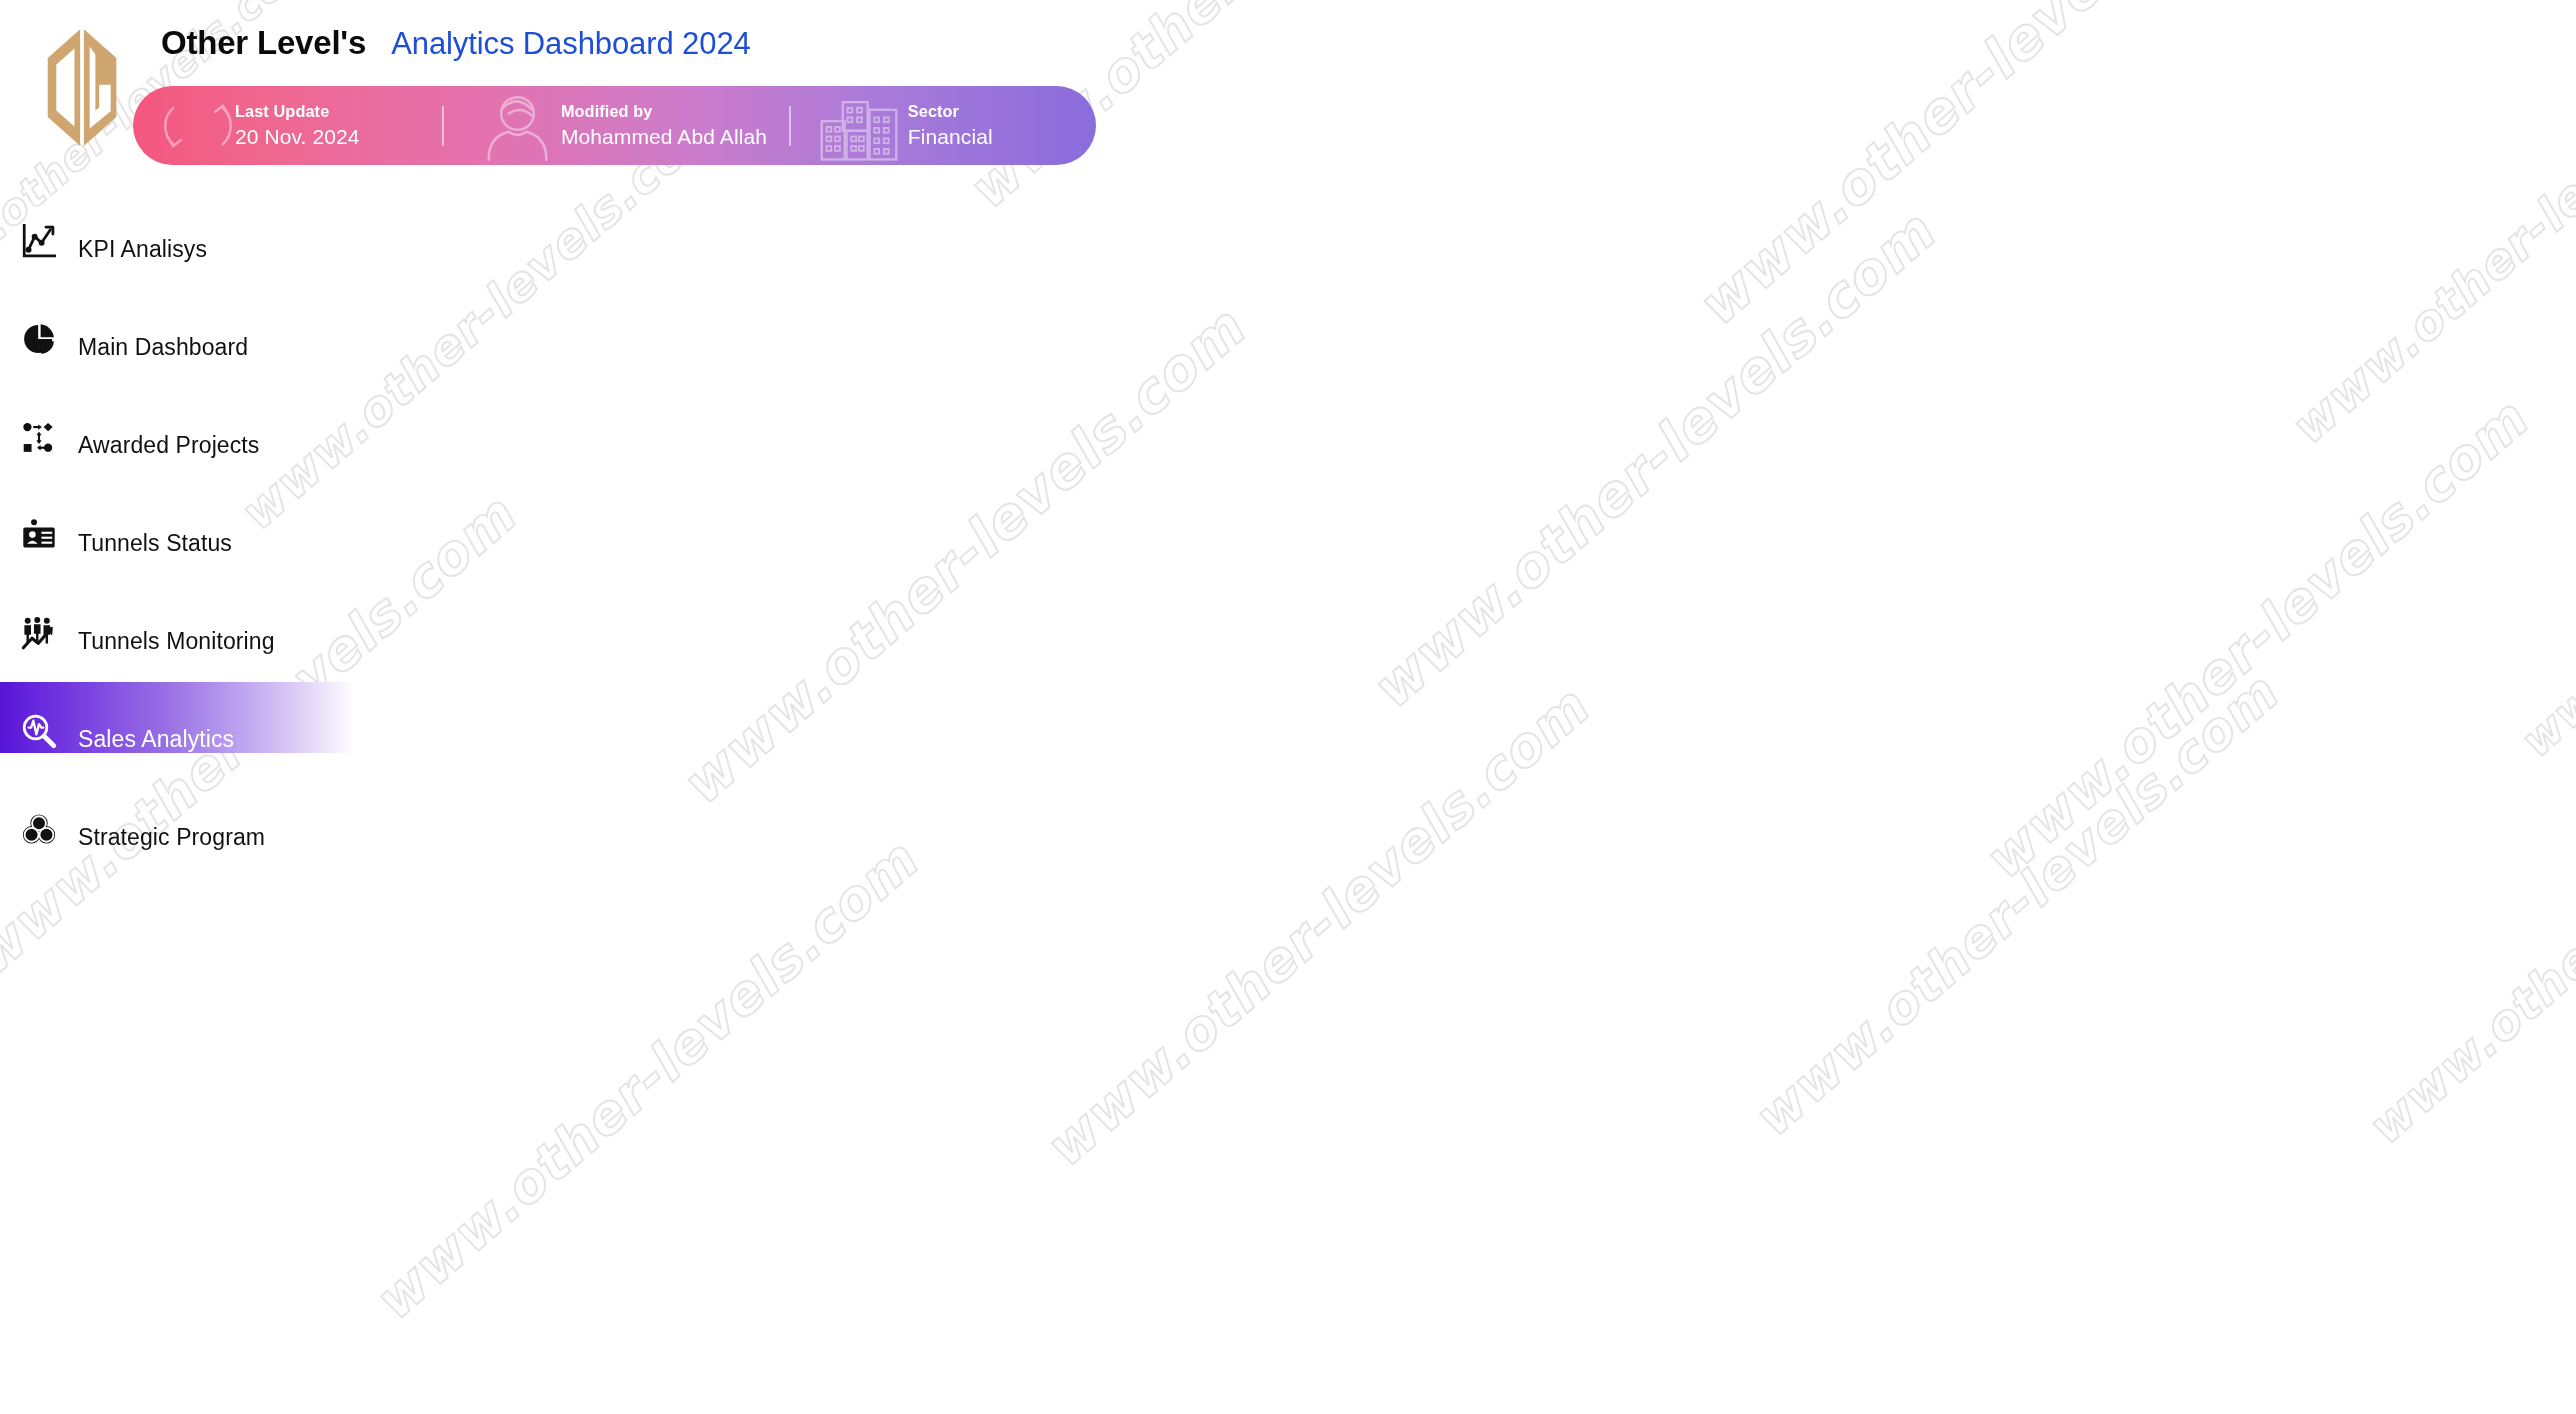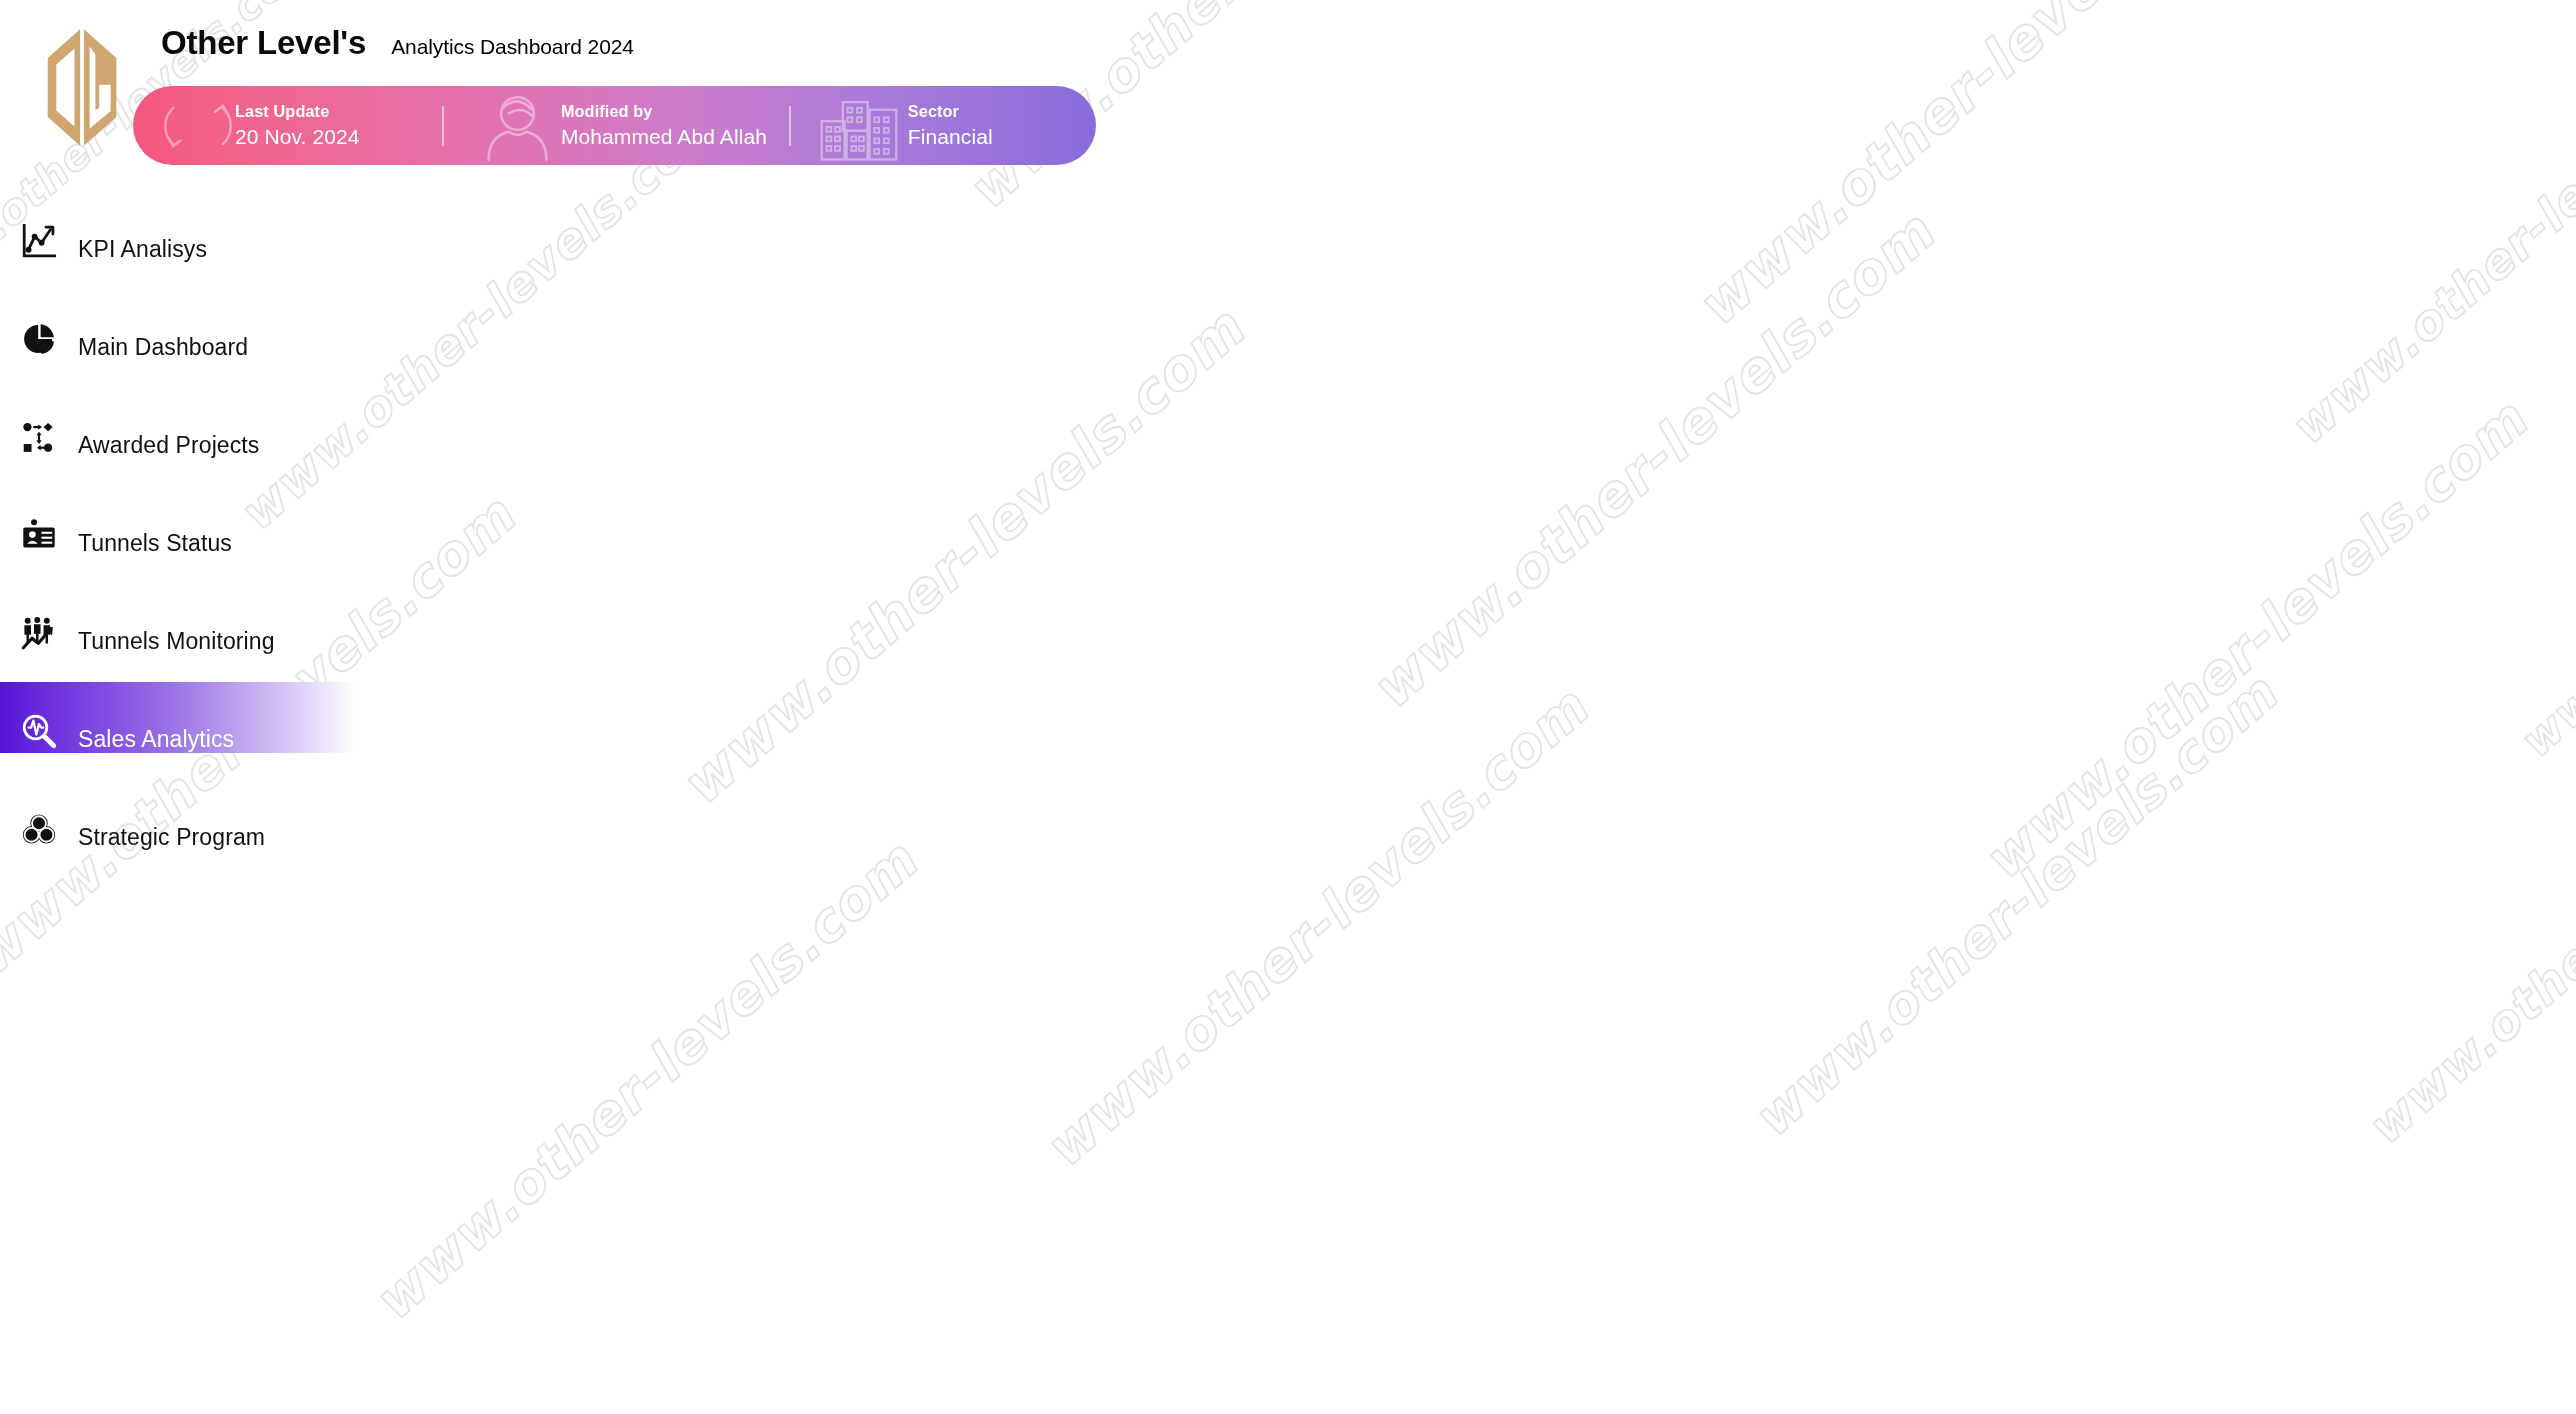--- a/index.html
+++ b/index.html
@@ -68,23 +68,23 @@
     gap: 25px;
     z-index: 22;
   }
   .brand-name {
     font-size: 33px;
     font-weight: 700;
     color: #0a0a0a;
     letter-spacing: -0.2px;
   }
   .brand-sub {
-    font-size: 21px;
+    font-size: 31px;
     font-weight: 400;
-    color: #000000;
+    color: #1d4ed8;
     letter-spacing: -0.1px;
   }
 
   
   .infobar {
     position: absolute;
     left: 133px;
     top: 86px;
     width: 963px;
     height: 79px;

